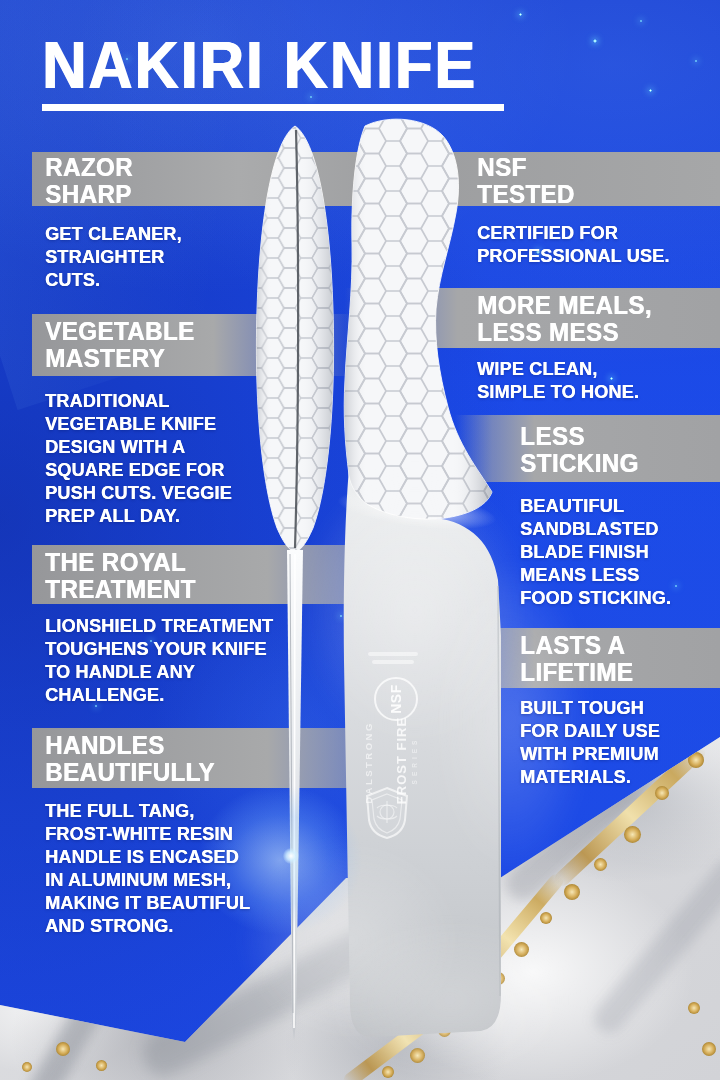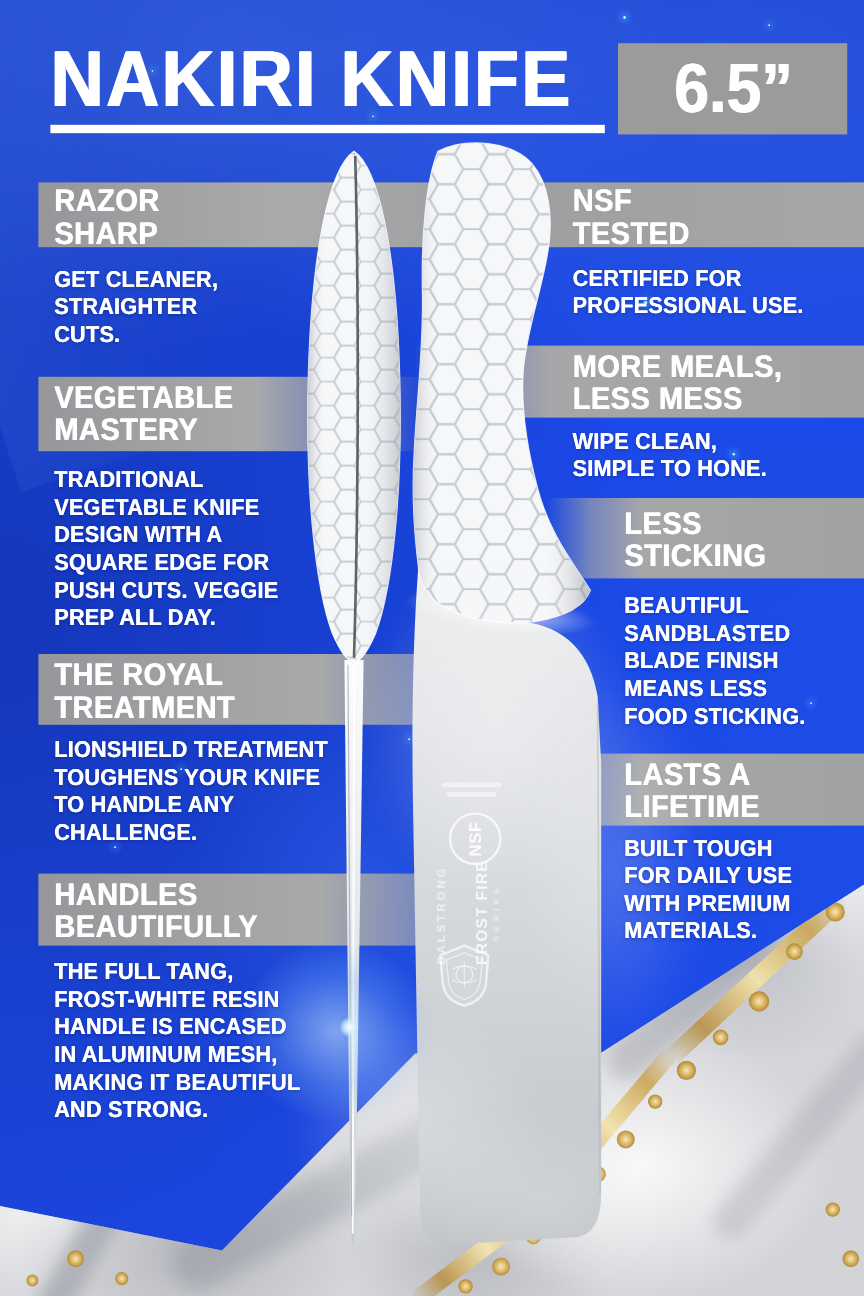--- a/index.html
+++ b/index.html
@@ -94,23 +94,20 @@
   <div class="sp" style="left:695px;top:60px;width:2px;height:2px;"></div>
   <div class="sp" style="left:565px;top:470px;width:3px;height:3px;"></div>
   <div class="sp" style="left:612px;top:522px;width:2px;height:2px;"></div>
   <div class="sp" style="left:150px;top:640px;width:2px;height:2px;"></div>
   <div class="sp" style="left:95px;top:705px;width:2px;height:2px;"></div>
   <div class="sp" style="left:340px;top:615px;width:2px;height:2px;"></div>
   <div class="sp" style="left:675px;top:585px;width:2px;height:2px;"></div>
 
   <div class="title-text">NAKIRI KNIFE</div>
   <div class="title-underline"></div>
-  <div class="size-badge">
-    <span>6.5”</span>
-  </div>
 
   <div class="bar bar-row1" style="left:32px;top:152px;width:688px;height:54px;"></div>
   <div class="bar bar-left" style="left:32px;top:314px;width:330px;height:62px;"></div>
   <div class="bar bar-right" style="left:345px;top:288px;width:375px;height:60px;"></div>
   <div class="bar bar-left" style="left:32px;top:545px;width:428px;height:59px;"></div>
   <div class="bar bar-right" style="left:455px;top:415px;width:265px;height:67px;"></div>
   <div class="bar bar-left" style="left:32px;top:728px;width:428px;height:60px;"></div>
   <div class="bar bar-right" style="left:455px;top:628px;width:265px;height:60px;"></div>
 
   <div class="marble">

